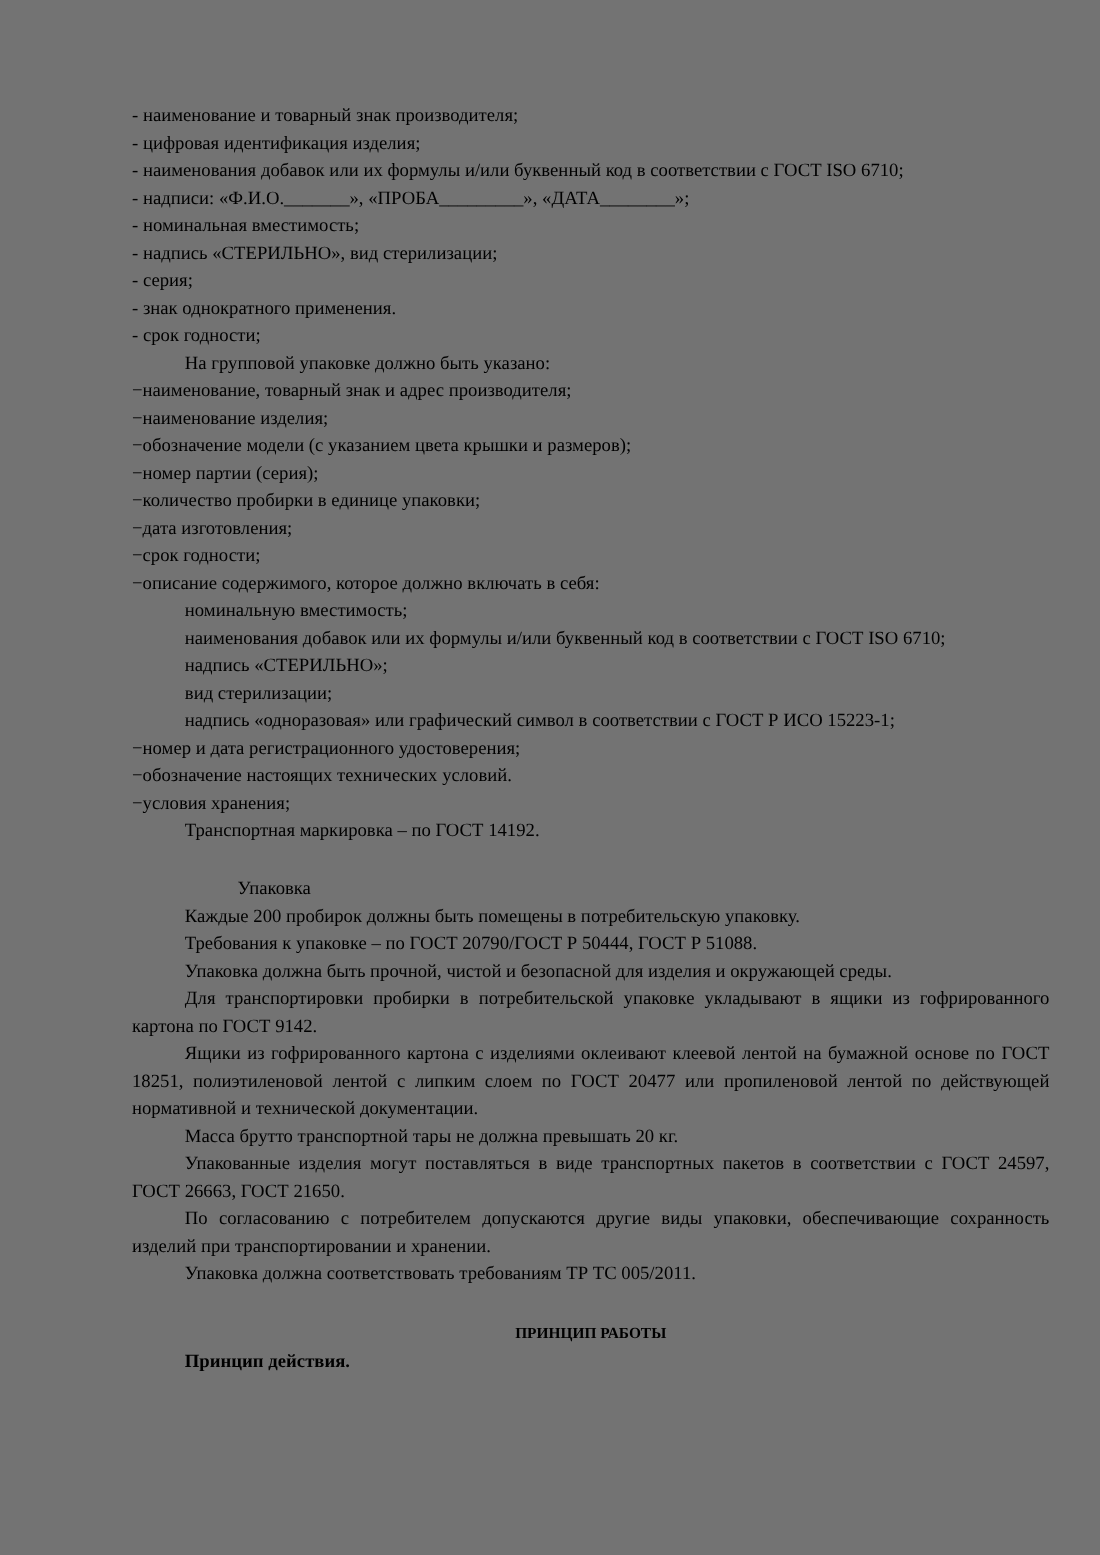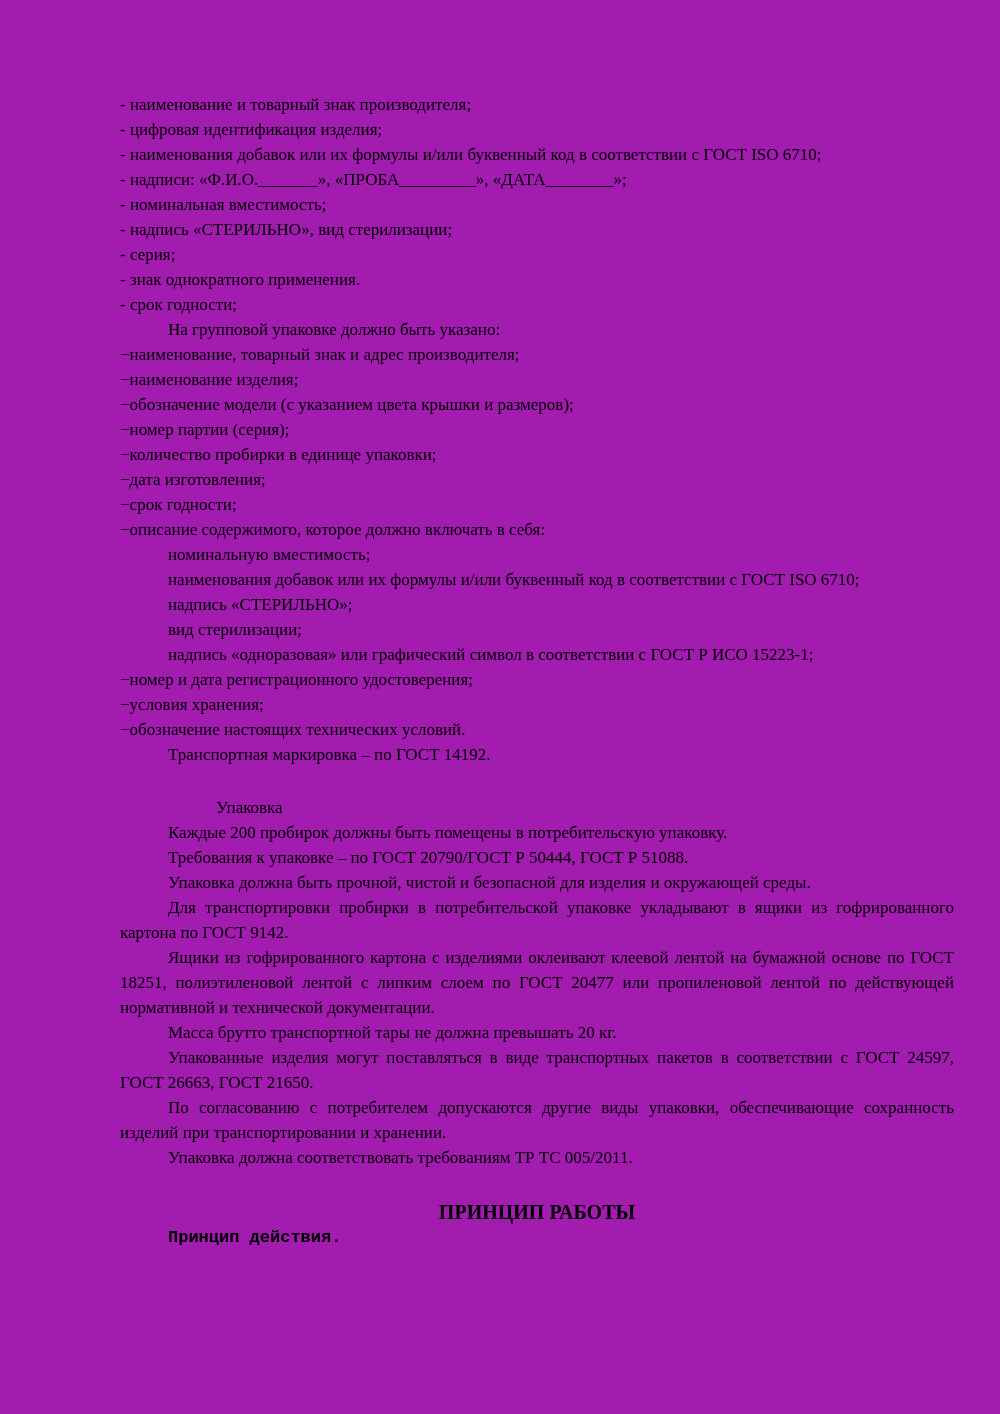--- a/index.html
+++ b/index.html
@@ -4,21 +4,21 @@
 <style>
   html, body {
     margin: 0;
     padding: 0;
     background: #ffffff;
   }
   .page {
     width: 1000px;
     min-height: 1414px;
     box-sizing: border-box;
-    background: #a21caf;
+    background: #737373;
     padding: 92px 46px 60px 120px;
     font-family: "Liberation Serif", "DejaVu Serif", serif;
     font-size: 17px;
     line-height: 25px;
     color: #000000;
   }
   .page p {
     margin: 0;
     text-align: justify;
   }
@@ -29,25 +29,24 @@
     font-weight: normal;
     text-indent: 96px;
     margin-top: 28px !important;
     text-align: left !important;
   }
   .heading-center {
     font-weight: bold;
     text-align: center !important;
     text-indent: 0;
     margin-top: 30px !important;
-    font-size: 20px;
+    font-size: 14px;
   }
   .bold-line {
     font-weight: bold;
-    font-family: Liberation Mono, monospace;
   }
 </style>
 </head>
 <body>
 
 <div class="page">
 
   <p>- наименование и товарный знак производителя;</p>
   <p>- цифровая идентификация изделия;</p>
   <p>- наименования добавок или их формулы и/или буквенный код в соответствии с ГОСТ ISO 6710;</p>
@@ -69,22 +68,22 @@
   <p>−срок годности;</p>
   <p>−описание содержимого, которое должно включать в себя:</p>
 
   <p class="indent">номинальную вместимость;</p>
   <p class="indent">наименования добавок или их формулы и/или буквенный код в соответствии с ГОСТ ISO 6710;</p>
   <p class="indent">надпись «СТЕРИЛЬНО»;</p>
   <p class="indent">вид стерилизации;</p>
   <p class="indent">надпись «одноразовая» или графический символ в соответствии с ГОСТ Р ИСО 15223-1;</p>
 
   <p>−номер и дата регистрационного удостоверения;</p>
+  <p>−обозначение настоящих технических условий.</p>
   <p>−условия хранения;</p>
-  <p>−обозначение настоящих технических условий.</p>
 
   <p class="indent">Транспортная маркировка – по ГОСТ 14192.</p>
 
   <p class="heading-pack">Упаковка</p>
   <p class="indent">Каждые 200 пробирок должны быть помещены в потребительскую упаковку.</p>
   <p class="indent">Требования к упаковке – по ГОСТ 20790/ГОСТ Р 50444, ГОСТ Р 51088.</p>
   <p class="indent">Упаковка должна быть прочной, чистой и безопасной для изделия и окружающей среды.</p>
   <p class="indent">Для транспортировки пробирки в потребительской упаковке укладывают в ящики из гофрированного картона по ГОСТ 9142.</p>
   <p class="indent">Ящики из гофрированного картона с изделиями оклеивают клеевой лентой на бумажной основе по ГОСТ 18251, полиэтиленовой лентой с липким слоем по ГОСТ 20477 или пропиленовой лентой по действующей нормативной и технической документации.</p>
   <p class="indent">Масса брутто транспортной тары не должна превышать 20 кг.</p>

